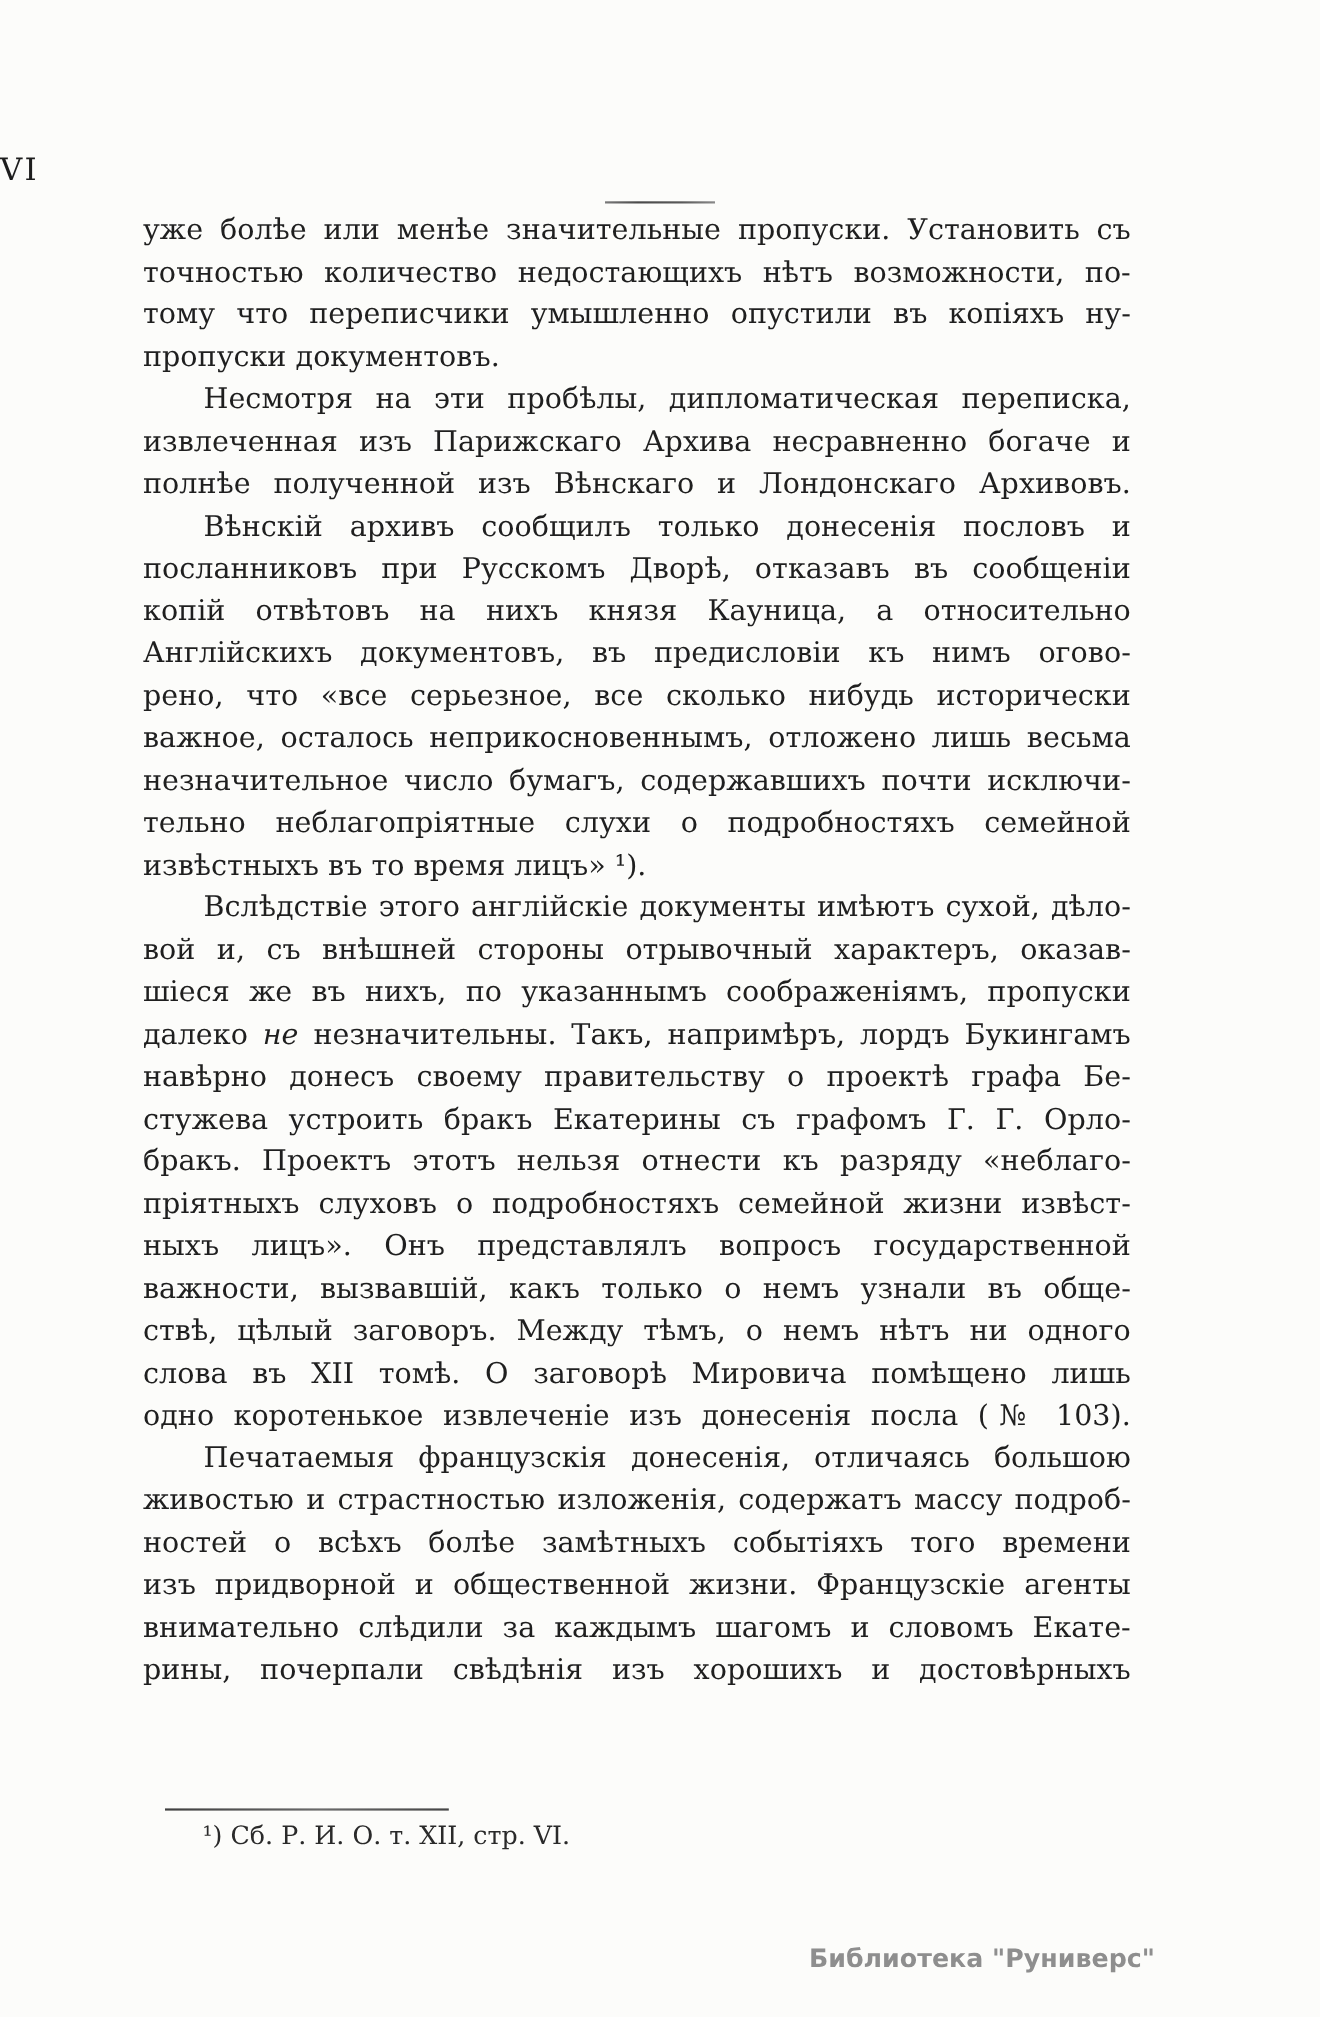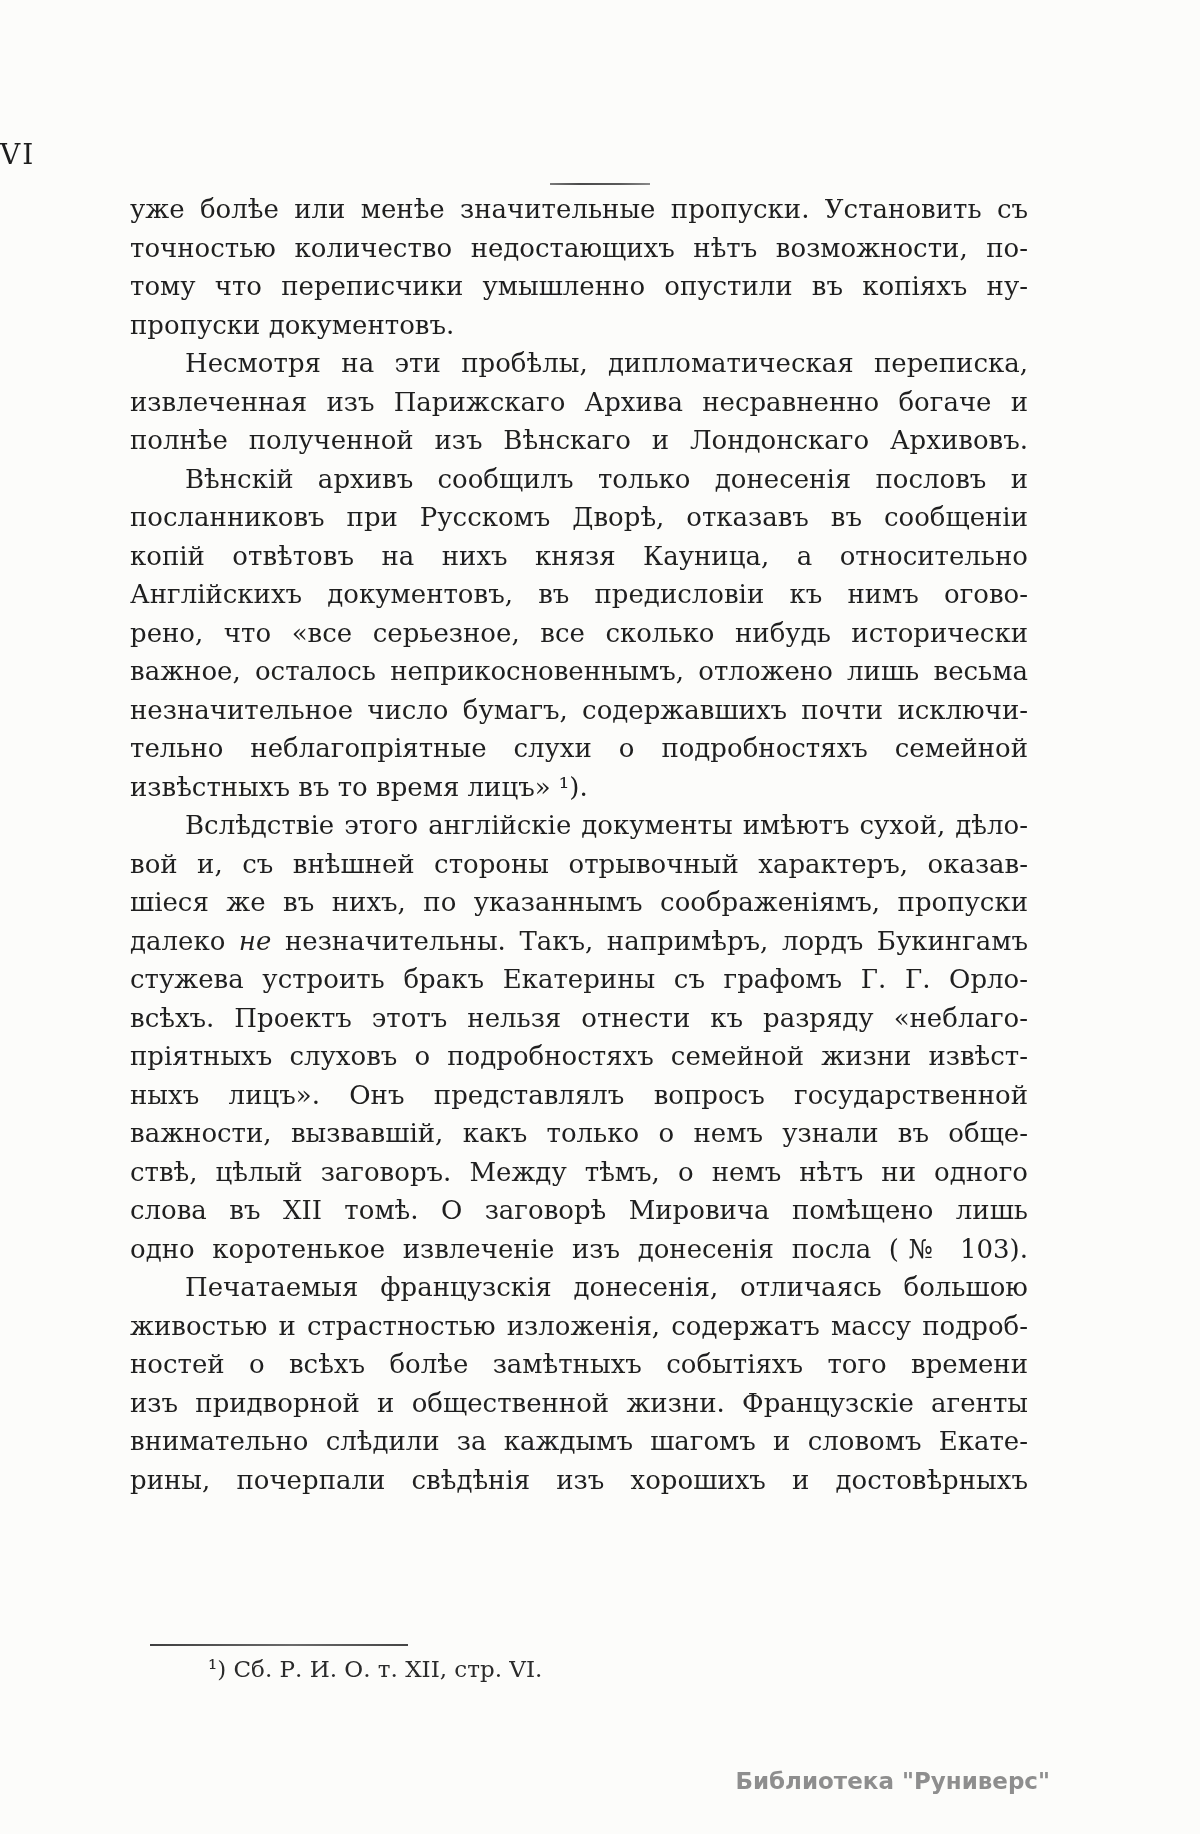--- a/index.html
+++ b/index.html
@@ -60,21 +60,20 @@
     width: 258px;
     height: 2px;
     background: linear-gradient(90deg, #3f3f3f, #6a6a6a 55%, #454545);
   }
   .footnote {
     position: absolute;
     left: 184px;
     top: 1656px;
     font-size: 23px;
     color: #2a2a2a;
-    margin-left: 24px;
   }
   .watermark {
     position: absolute;
     right: 150px;
     top: 1768px;
     font-family: "DejaVu Sans", sans-serif;
     font-weight: bold;
     font-size: 23px;
     color: #8e8e8e;
   }
@@ -101,22 +100,23 @@
     <div class="line">Англійскихъ документовъ, въ предисловіи къ нимъ огово-</div>
     <div class="line">рено, что «все серьезное, все сколько нибудь исторически</div>
     <div class="line">важное, осталось неприкосновеннымъ, отложено лишь весьма</div>
     <div class="line">незначительное число бумагъ, содержавшихъ почти исключи-</div>
     <div class="line">тельно неблагопріятные слухи о подробностяхъ семейной жизни</div>
     <div class="line para-end">извѣстныхъ въ то время лицъ» ¹).</div>
     <div class="line indent">Вслѣдствіе этого англійскіе документы имѣютъ сухой, дѣло-</div>
     <div class="line">вой и, съ внѣшней стороны отрывочный характеръ, оказав-</div>
     <div class="line">шіеся же въ нихъ, по указаннымъ соображеніямъ, пропуски</div>
     <div class="line"><span>далеко </span><em>не</em><span> незначительны. Такъ, напримѣръ, лордъ Букингамъ</span></div>
+    <div class="line">навѣрно донесъ своему правительству о проектѣ графа Бе-</div>
     <div class="line">стужева устроить бракъ Екатерины съ графомъ Г. Г. Орло-</div>
-    <div class="line">всѣхъ. Проектъ этотъ нельзя отнести къ разряду «неблаго-</div>
+    <div class="line">бракъ. Проектъ этотъ нельзя отнести къ разряду «неблаго-</div>
     <div class="line">пріятныхъ слуховъ о подробностяхъ семейной жизни извѣст-</div>
     <div class="line">ныхъ лицъ». Онъ представлялъ вопросъ государственной</div>
     <div class="line">важности, вызвавшій, какъ только о немъ узнали въ обще-</div>
     <div class="line">ствѣ, цѣлый заговоръ. Между тѣмъ, о немъ нѣтъ ни одного</div>
     <div class="line">слова въ XII томѣ. О заговорѣ Мировича помѣщено лишь</div>
     <div class="line">одно коротенькое извлеченіе изъ донесенія посла (№ 103).</div>
     <div class="line indent">Печатаемыя французскія донесенія, отличаясь большою</div>
     <div class="line">живостью и страстностью изложенія, содержатъ массу подроб-</div>
     <div class="line">ностей о всѣхъ болѣе замѣтныхъ событіяхъ того времени</div>
     <div class="line">изъ придворной и общественной жизни. Французскіе агенты</div>

